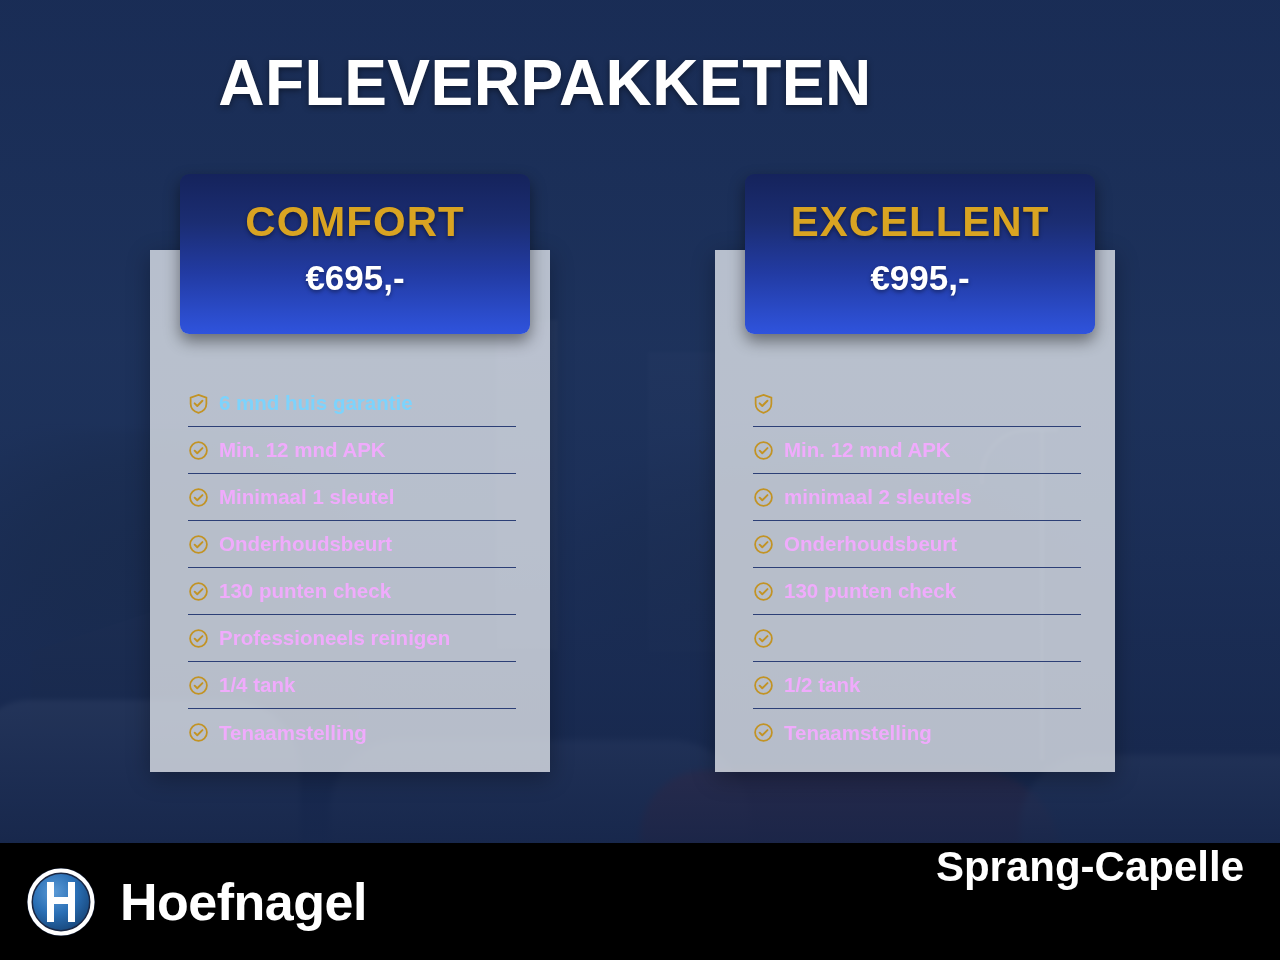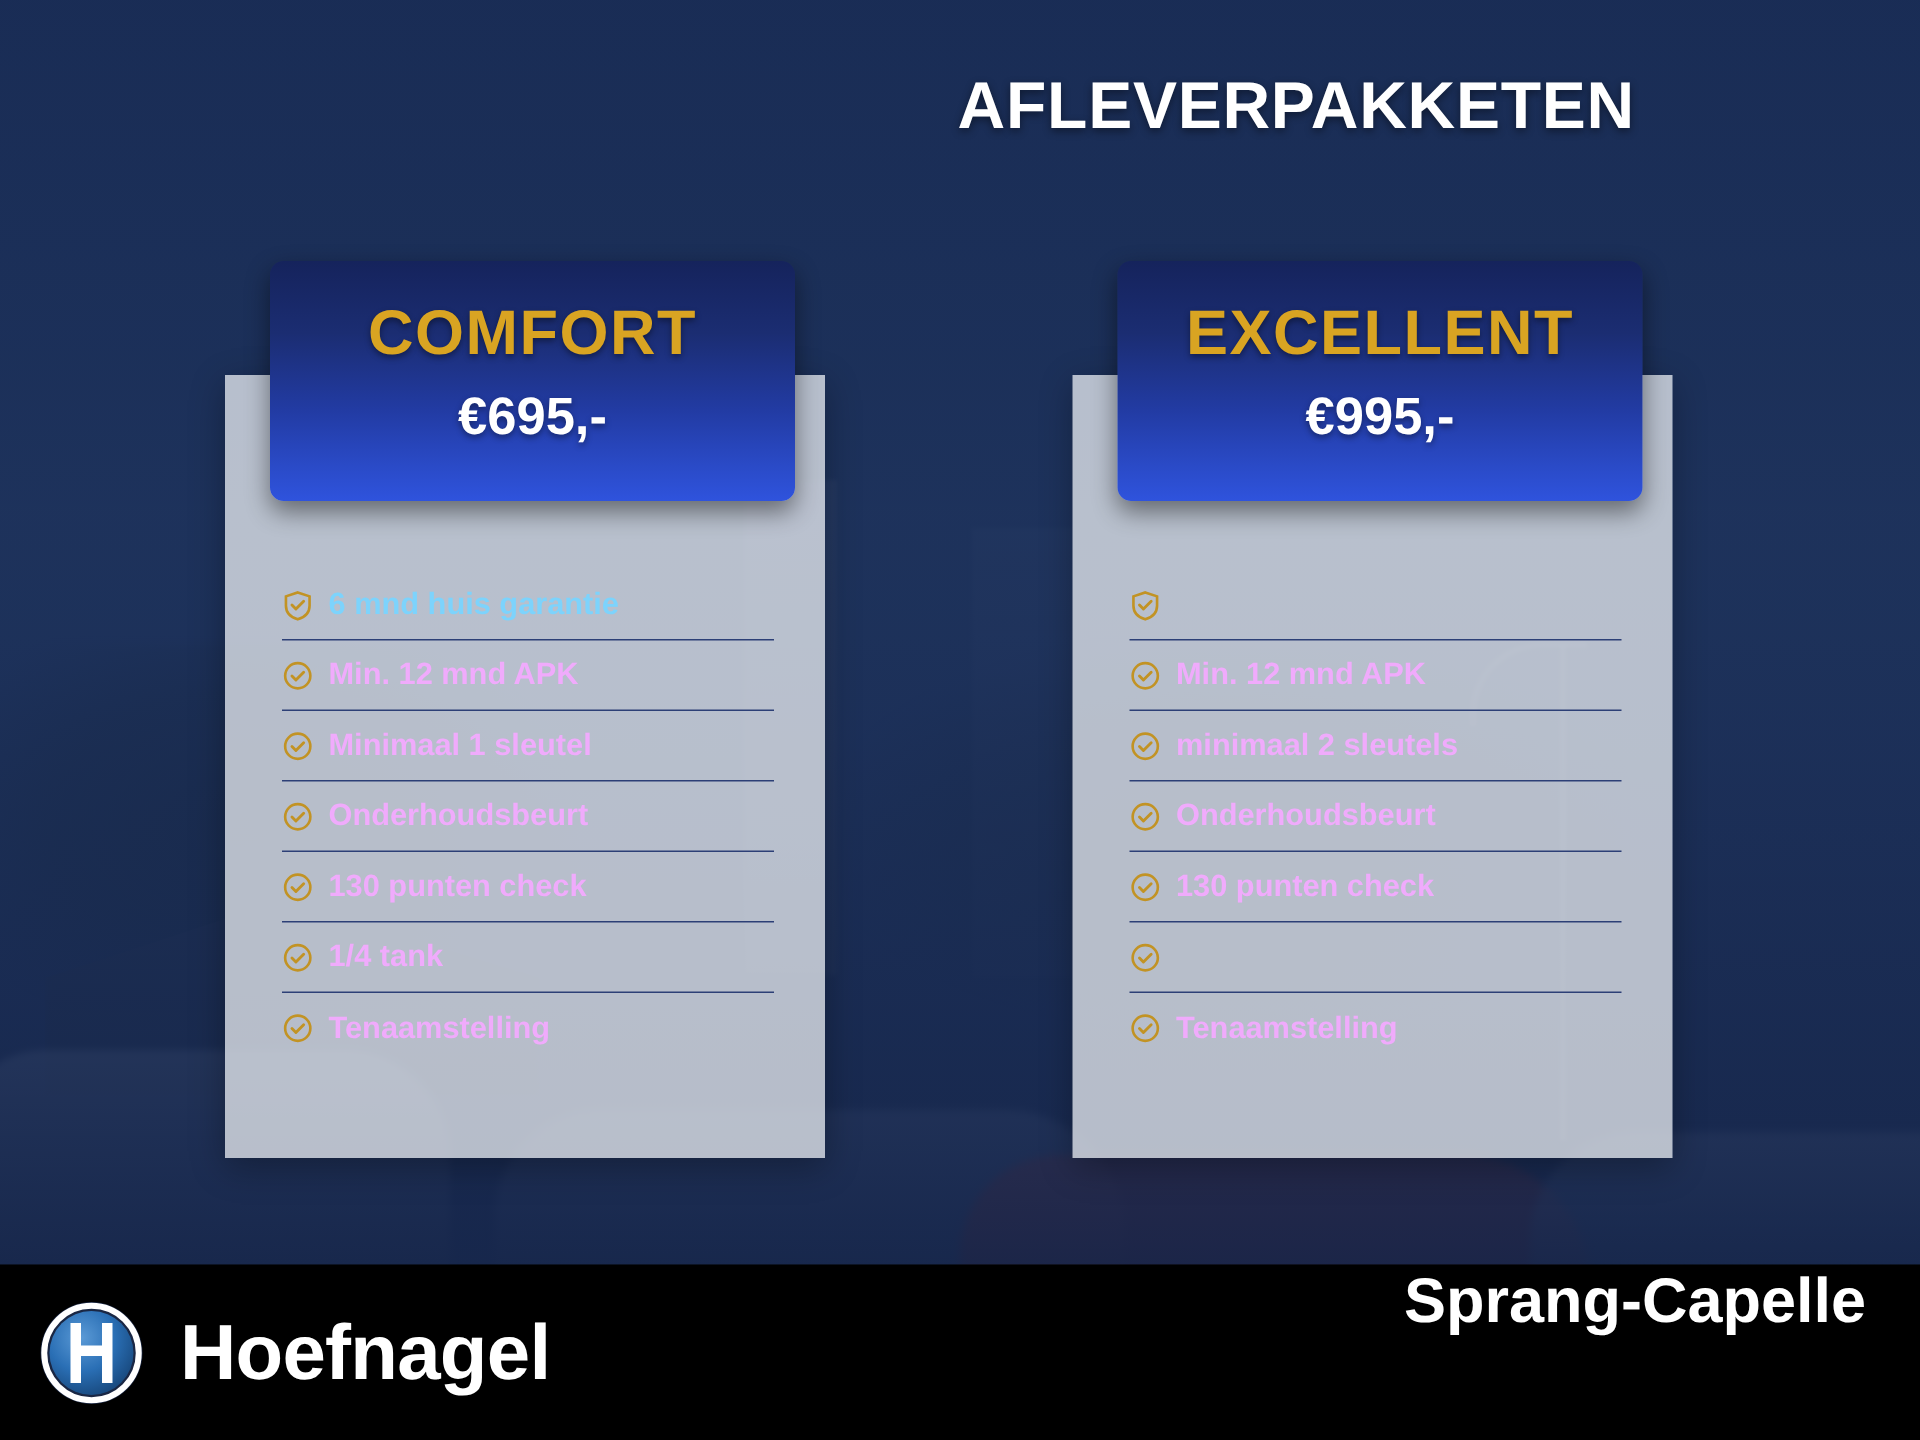--- a/index.html
+++ b/index.html
@@ -87,22 +87,22 @@
   }
   
   .bg-tint {
     position:absolute; inset:0 0 117px 0;
     background:linear-gradient(180deg, rgba(24,43,84,.86) 0%, rgba(26,45,86,.80) 40%, rgba(22,38,76,.84) 100%);
   }
 
   
   .title {
     position:absolute; top:46px; left:0; width:1090px;
-    text-align:right;
-    font-size:44px; font-weight:bold; letter-spacing:.5px;
+    text-align:center;
+    font-size:64px; font-weight:bold; letter-spacing:.5px;
     color:#ffffff;
     text-shadow:0 2px 6px rgba(0,0,0,.45);
   }
 
   
   .cards { position:absolute; top:0; left:0; width:1280px; height:645px; }
 
   .card { position:absolute; top:250px; width:400px; }
   .card.left  { left:150px; }
   .card.right { left:715px; }
@@ -258,20 +258,29 @@
           </span>
           <span class="feat-label">130 punten check</span>
         </li>
         <li class="feature">
           <span class="feat-icon">
             <svg viewBox="0 0 24 24" width="21" height="21">
               <circle cx="12" cy="12" r="9.6" fill="none" stroke="#c29324" stroke-width="2"></circle>
               <path d="M7.6 12.2l3 3 5.9-5.9" fill="none" stroke="#c29324" stroke-width="2.2" stroke-linecap="round" stroke-linejoin="round"></path>
             </svg>
           </span>
+          <span class="feat-label">Professioneels reinigen</span>
+        </li>
+        <li class="feature">
+          <span class="feat-icon">
+            <svg viewBox="0 0 24 24" width="21" height="21">
+              <circle cx="12" cy="12" r="9.6" fill="none" stroke="#c29324" stroke-width="2"></circle>
+              <path d="M7.6 12.2l3 3 5.9-5.9" fill="none" stroke="#c29324" stroke-width="2.2" stroke-linecap="round" stroke-linejoin="round"></path>
+            </svg>
+          </span>
           <span class="feat-label">1/4 tank</span>
         </li>
         <li class="feature">
           <span class="feat-icon">
             <svg viewBox="0 0 24 24" width="21" height="21">
               <circle cx="12" cy="12" r="9.6" fill="none" stroke="#c29324" stroke-width="2"></circle>
               <path d="M7.6 12.2l3 3 5.9-5.9" fill="none" stroke="#c29324" stroke-width="2.2" stroke-linecap="round" stroke-linejoin="round"></path>
             </svg>
           </span>
           <span class="feat-label">Tenaamstelling</span>
@@ -332,20 +341,29 @@
           </span>
           <span class="feat-label">130 punten check</span>
         </li>
         <li class="feature">
           <span class="feat-icon">
             <svg viewBox="0 0 24 24" width="21" height="21">
               <circle cx="12" cy="12" r="9.6" fill="none" stroke="#c29324" stroke-width="2"></circle>
               <path d="M7.6 12.2l3 3 5.9-5.9" fill="none" stroke="#c29324" stroke-width="2.2" stroke-linecap="round" stroke-linejoin="round"></path>
             </svg>
           </span>
+        </li>
+        <li class="feature">
+          <span class="feat-icon">
+            <svg viewBox="0 0 24 24" width="21" height="21">
+              <circle cx="12" cy="12" r="9.6" fill="none" stroke="#c29324" stroke-width="2"></circle>
+              <path d="M7.6 12.2l3 3 5.9-5.9" fill="none" stroke="#c29324" stroke-width="2.2" stroke-linecap="round" stroke-linejoin="round"></path>
+            </svg>
+          </span>
+          <span class="feat-label">1/2 tank</span>
         </li>
         <li class="feature">
           <span class="feat-icon">
             <svg viewBox="0 0 24 24" width="21" height="21">
               <circle cx="12" cy="12" r="9.6" fill="none" stroke="#c29324" stroke-width="2"></circle>
               <path d="M7.6 12.2l3 3 5.9-5.9" fill="none" stroke="#c29324" stroke-width="2.2" stroke-linecap="round" stroke-linejoin="round"></path>
             </svg>
           </span>
           <span class="feat-label">Tenaamstelling</span>
         </li>

